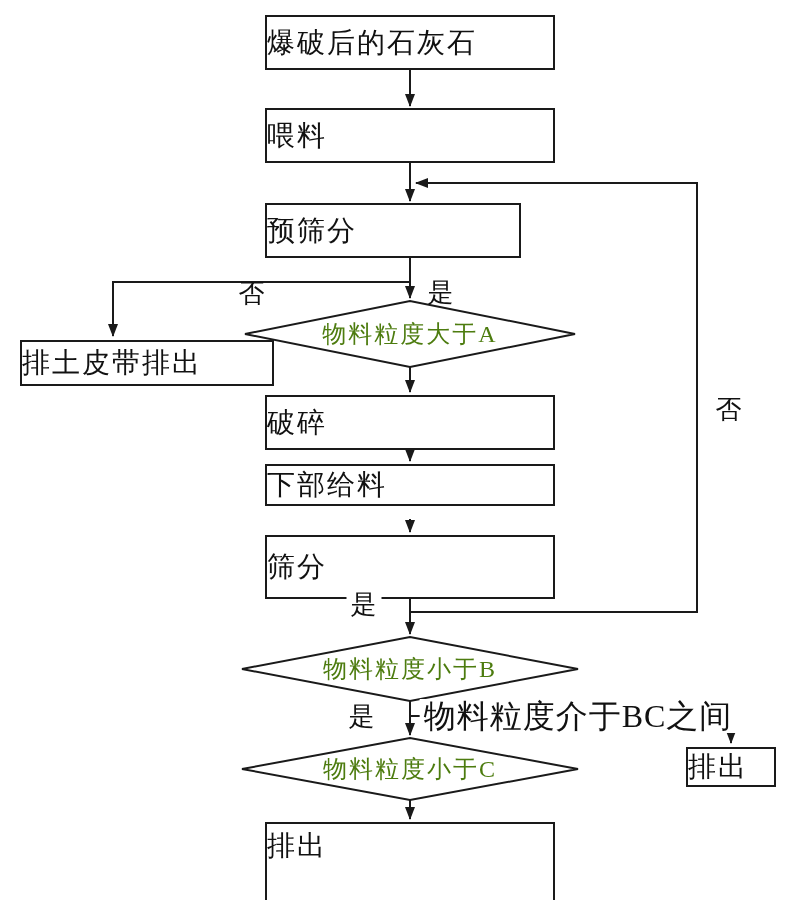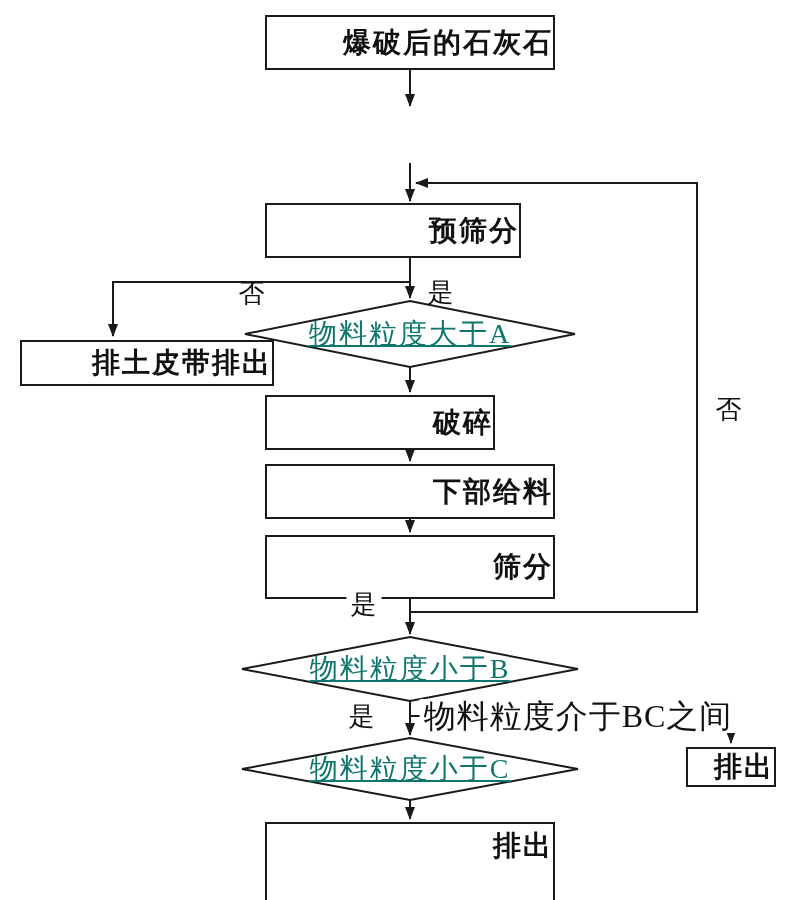--- a/index.html
+++ b/index.html
@@ -20,41 +20,39 @@
     position:absolute;
     left:0; top:0;
     width:800px; height:900px;
   }
   .node {
     position:absolute;
     border:2px solid #1a1a1a;
     background:#ffffff;
     display:flex;
     align-items:center;
-    justify-content:flex-end;
+    justify-content:flex-start;
     font-size:28px;
     letter-spacing:2px;
     color:#111111;
     line-height:1;
     white-space:nowrap;
-    font-weight:bold;
   }
   .node.top-align {
     align-items:flex-start;
     padding-top:8px;
   }
   .dlabel {
     position:absolute;
     transform:translate(-50%,-50%);
-    font-size:28px;
+    font-size:24px;
     letter-spacing:2px;
-    color:#0f766e;
+    color:#4d7c0f;
     white-space:nowrap;
     line-height:1;
-    text-decoration:underline;
   }
   .lbl {
     position:absolute;
     transform:translate(-50%,-50%);
     font-size:26px;
     letter-spacing:1px;
     color:#111111;
     white-space:nowrap;
     line-height:1;
   }
@@ -93,34 +91,37 @@
       <polygon points="245,334 410,301 575,334 410,367"></polygon>
       <polygon points="242,669 410,637 578,669 410,701"></polygon>
       <polygon points="242,769 410,738 578,769 410,800"></polygon>
     </g>
   </svg>
 
   <div class="node" style="left:265px;top:15px;width:290px;height:55px">
     <span>爆破后的石灰石</span>
   </div>
 
+  <div class="node" style="left:265px;top:108px;width:290px;height:55px">
+    <span>喂料</span>
+  </div>
 
   <div class="node" style="left:265px;top:203px;width:256px;height:55px">
     <span>预筛分</span>
   </div>
 
   <div class="node" style="left:20px;top:340px;width:254px;height:46px">
     <span>排土皮带排出</span>
   </div>
 
-  <div class="node" style="left:265px;top:395px;width:230px;height:55px">
+  <div class="node" style="left:265px;top:395px;width:290px;height:55px">
     <span>破碎</span>
   </div>
 
-  <div class="node" style="left:265px;top:464px;width:290px;height:55px">
+  <div class="node" style="left:265px;top:464px;width:290px;height:42px">
     <span>下部给料</span>
   </div>
 
   <div class="node" style="left:265px;top:535px;width:290px;height:64px">
     <span>筛分</span>
   </div>
 
   <div class="node" style="left:686px;top:747px;width:90px;height:40px">
     <span>排出</span>
   </div>

